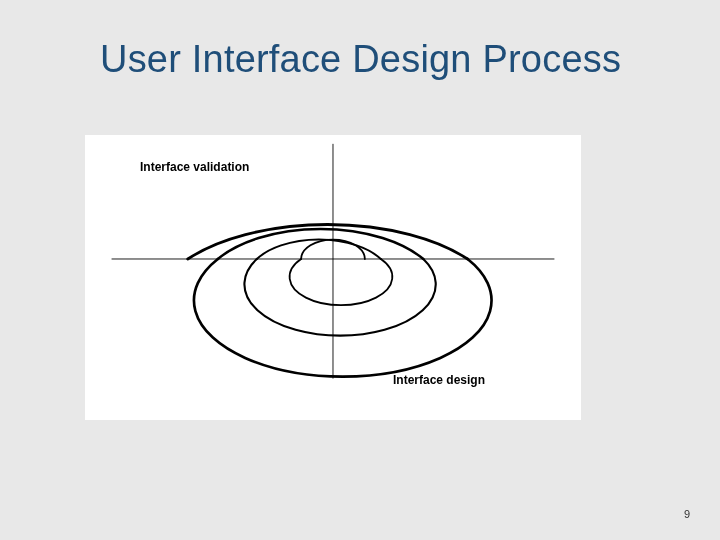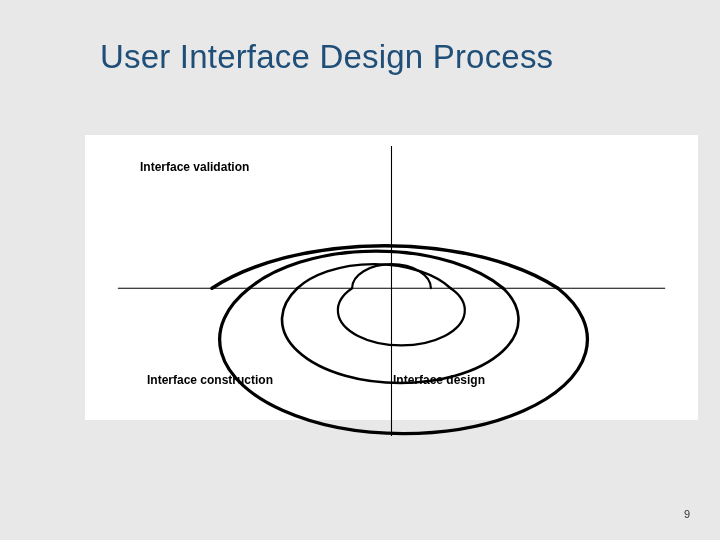--- a/index.html
+++ b/index.html
@@ -11,30 +11,30 @@
   }
   .slide {
     width: 720px;
     height: 540px;
     position: relative;
   }
   .title {
     position: absolute;
     top: 38px;
     left: 100px;
-    font-size: 33px;
+    font-size: 38px;
     font-weight: 400;
     color: #1f4e79;
     letter-spacing: 0.2px;
   }
   .diagram-area {
     position: absolute;
     top: 135px;
     left: 85px;
-    width: 613px;
+    width: 496px;
     height: 285px;
     background: #ffffff;
   }
   .svg-wrap {
     position: absolute;
     inset: 0;
   }
   .quad-label {
     position: absolute;
     font-size: 12px;
@@ -75,19 +75,18 @@
         <path d="M 382 140 A 138 74 0 0 0 150 140" stroke-width="2.8"></path>
         <path d="M 150 140 A 168 86 0 1 0 432 140" stroke-width="3"></path>
 
         <path d="M 432 140 A 198 98 0 0 0 116 140" stroke-width="3.2"></path>
       </g>
     </svg>
 
     <div class="quad-label" style="top:25px; left:55px;">Interface validation</div>
 
 
-    <div class="quad-label" style="top:238px; left:62px;">Interface construction</div>
 
     <div class="quad-label" style="top:238px; left:308px;">Interface design</div>
   </div>
 
   <div class="page-num">9</div>
 </div>
 
 </body></html>

